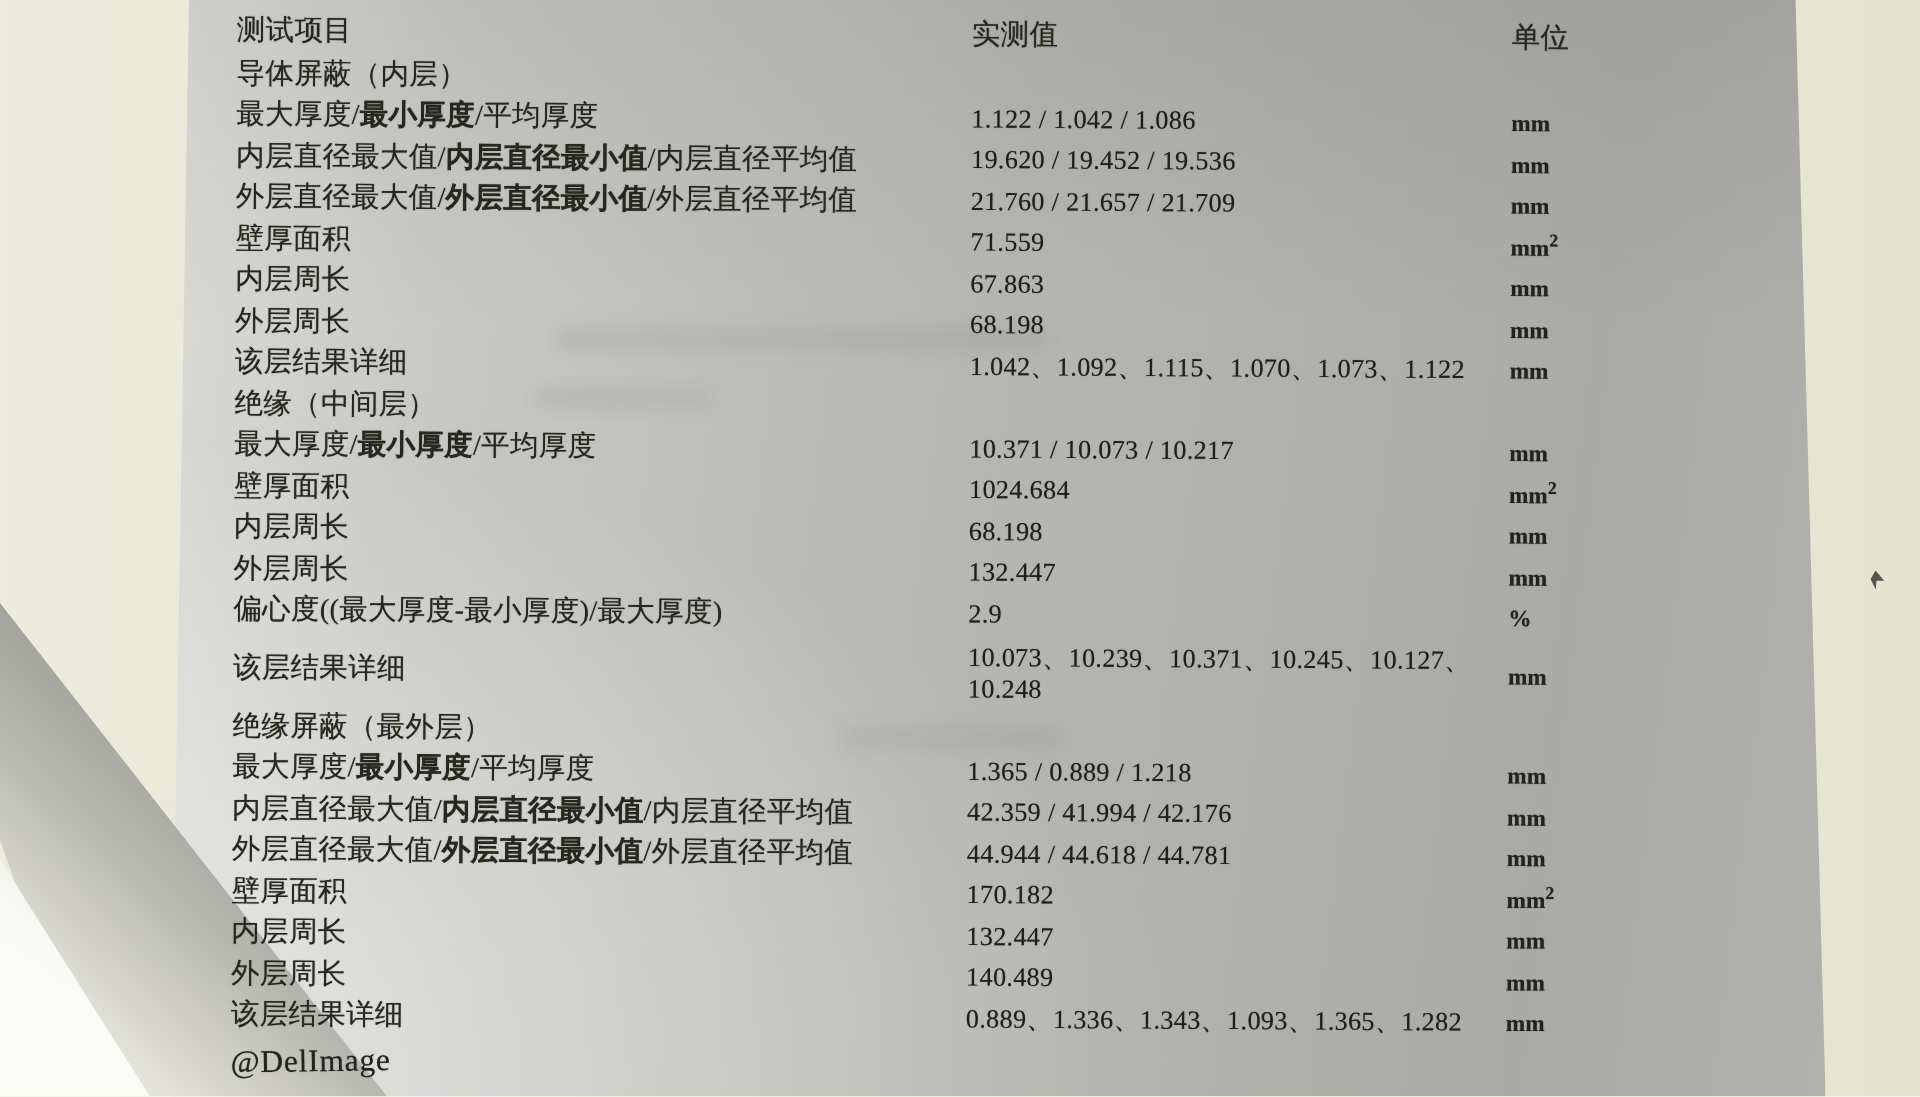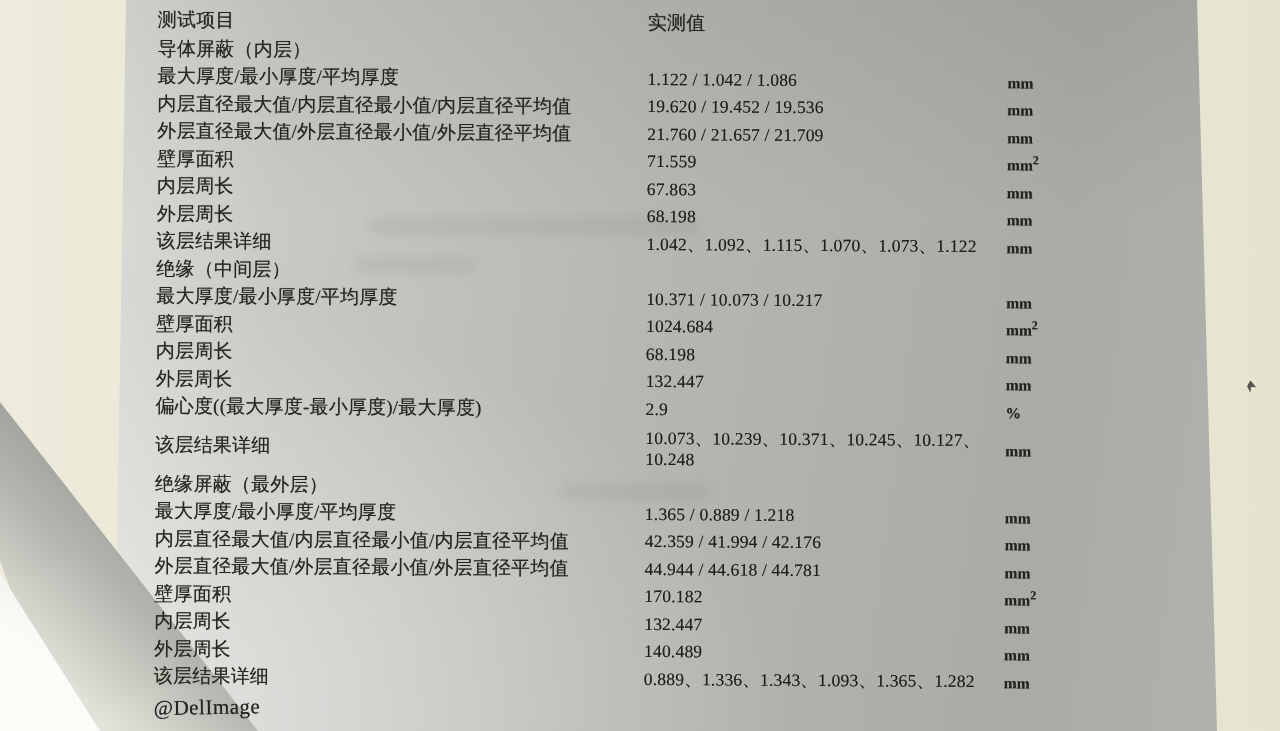--- a/index.html
+++ b/index.html
@@ -51,21 +51,21 @@
   .row{
     display:grid;grid-template-columns:490px 360px 1fr;
     align-items:center;height:27.5px;
   }
   .row.hdr{height:31px;}
   .row.tall{height:50px;}
   .c-label{
     font-size:19px;letter-spacing:.2px;white-space:nowrap;
     text-shadow:0 0 .7px rgba(20,20,16,.55);
   }
-  .c-label b{font-weight:normal;}
+  .c-label b{font-weight:bold;}
   .c-value{
     font-size:17.5px;font-family:"Liberation Serif","DejaVu Serif",serif;
     color:#1e1e1a;white-space:nowrap;letter-spacing:.2px;
     text-shadow:0 0 .6px rgba(20,20,16,.5);
   }
   .row.tall .c-value{line-height:21px;padding-top:2px;}
   .row.tall .c-value span{display:block;}
   .c-unit{
     font-size:15.5px;font-weight:bold;color:#22221e;white-space:nowrap;
     text-shadow:0 0 .7px rgba(20,20,16,.5);
@@ -89,20 +89,21 @@
 <div class="smudge s3"></div>
 <div class="corner-band"></div>
 <div class="corner-wedge"></div>
 <div class="speck"></div>
 
 <div class="content">
 
   <div class="row hdr">
     <div class="c-label">测试项目</div>
     <div class="c-label">实测值</div>
+    <div class="c-label">单位</div>
   </div>
 
   <div class="row">
     <div class="c-label">导体屏蔽（内层）</div>
     <div class="c-value"></div>
       <div class="c-unit"></div>
   </div>
 
   <div class="row">
     <div class="c-label"><span>最大厚度/</span><b>最小厚度</b><span>/平均厚度</span></div>

